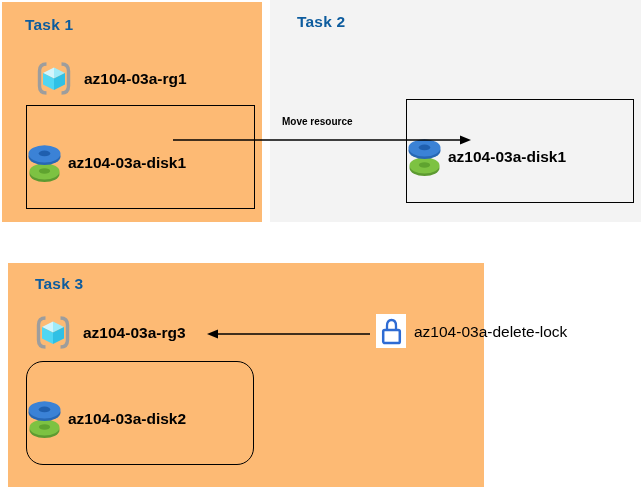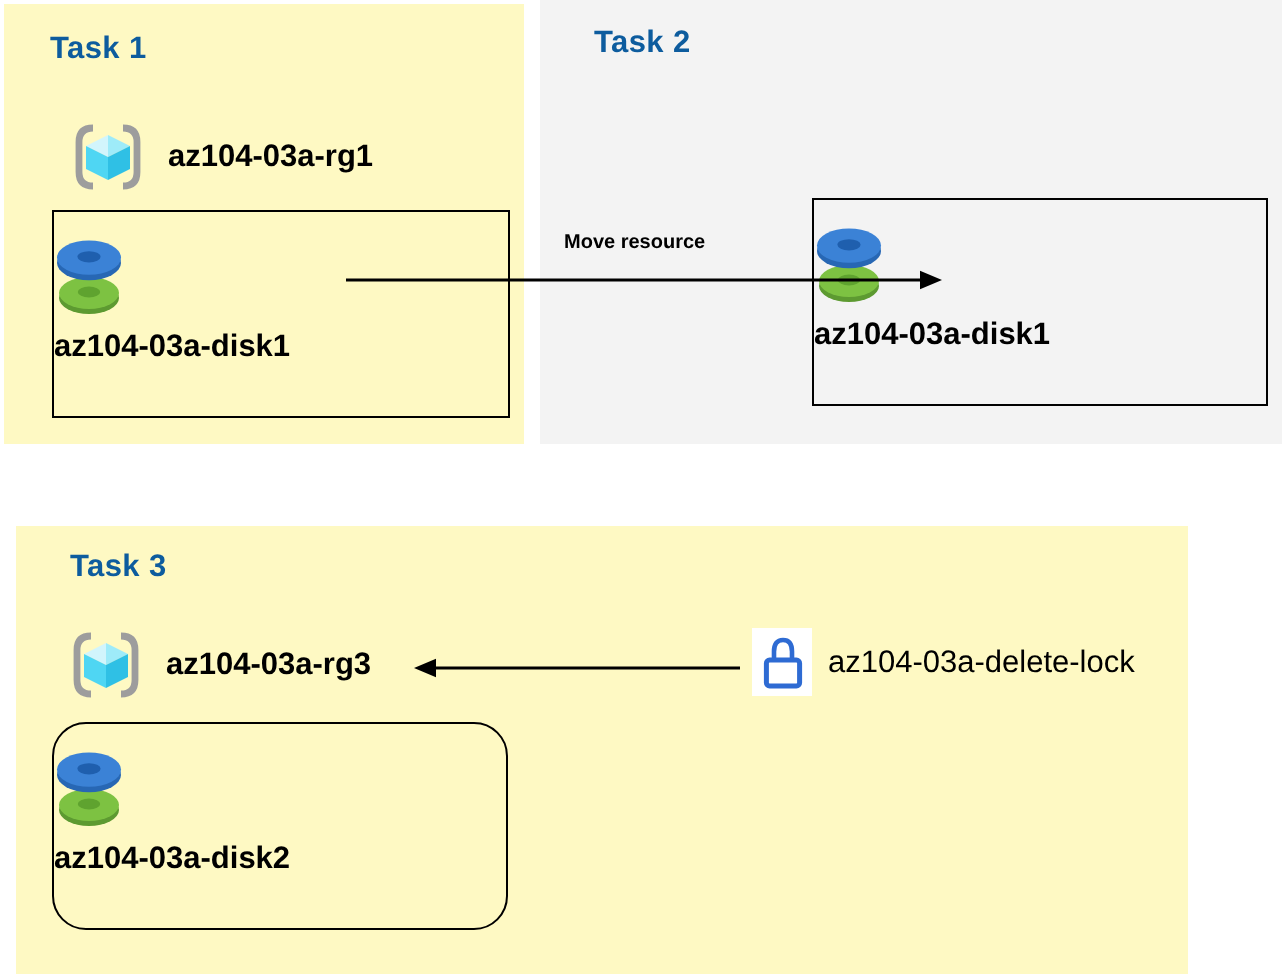--- a/index.html
+++ b/index.html
@@ -1,41 +1,41 @@
 <!DOCTYPE html>
 <html><head>
 <meta charset="utf-8">
 <style>
   html,body{margin:0;padding:0;background:#ffffff;}
   .canvas{
     position:relative;width:641px;height:487px;background:#ffffff;overflow:hidden;
     font-family:"Liberation Sans",sans-serif;color:#000;
   }
-  .panel{position:absolute;background:#fef9c3;}
+  .panel{position:absolute;background:#fdba74;}
   #panel-task1{left:2px;top:2px;width:260px;height:220px;}
   #panel-task2{left:270px;top:0px;width:371px;height:222px;background:#f3f3f3;}
-  #panel-task3{left:8px;top:263px;width:586px;height:224px;}
+  #panel-task3{left:8px;top:263px;width:476px;height:224px;}
 
   .task-title{
     position:absolute;font-size:15.5px;font-weight:700;color:#0d5c9e;letter-spacing:.2px;
   }
   #panel-task1 .task-title{left:23px;top:14px;}
   #panel-task2 .task-title{left:27px;top:13px;}
   #panel-task3 .task-title{left:27px;top:12px;}
 
   .rg-row{position:absolute;display:flex;align-items:center;gap:10px;}
   #panel-task1 .rg-row{left:32px;top:58px;}
   #panel-task2 .rg-row{left:136px;top:54px;}
   #panel-task3 .rg-row{left:25px;top:51px;}
 
   .res-label{font-size:15.5px;font-weight:700;white-space:nowrap;}
 
   .resource-box{
     position:absolute;border:1.5px solid #000;box-sizing:border-box;
-    display:flex;flex-direction:column;padding-top:12px;gap:6px;
+    display:flex;flex-direction:row;align-items:center;padding-top:12px;gap:6px;
   }
   #panel-task1 .resource-box{left:24px;top:103px;width:229px;height:104px;}
   #panel-task2 .resource-box{left:136px;top:99px;width:228px;height:104px;}
   #panel-task3 .resource-box{left:18px;top:98px;width:228px;height:104px;border-radius:17px;}
 
   .rg-icon{width:40px;height:37px;flex:0 0 auto;}
   .disk-icon{width:35px;height:41px;}
 
   .lock-chip{
     position:absolute;left:368px;top:51px;width:30px;height:34px;background:#ffffff;

